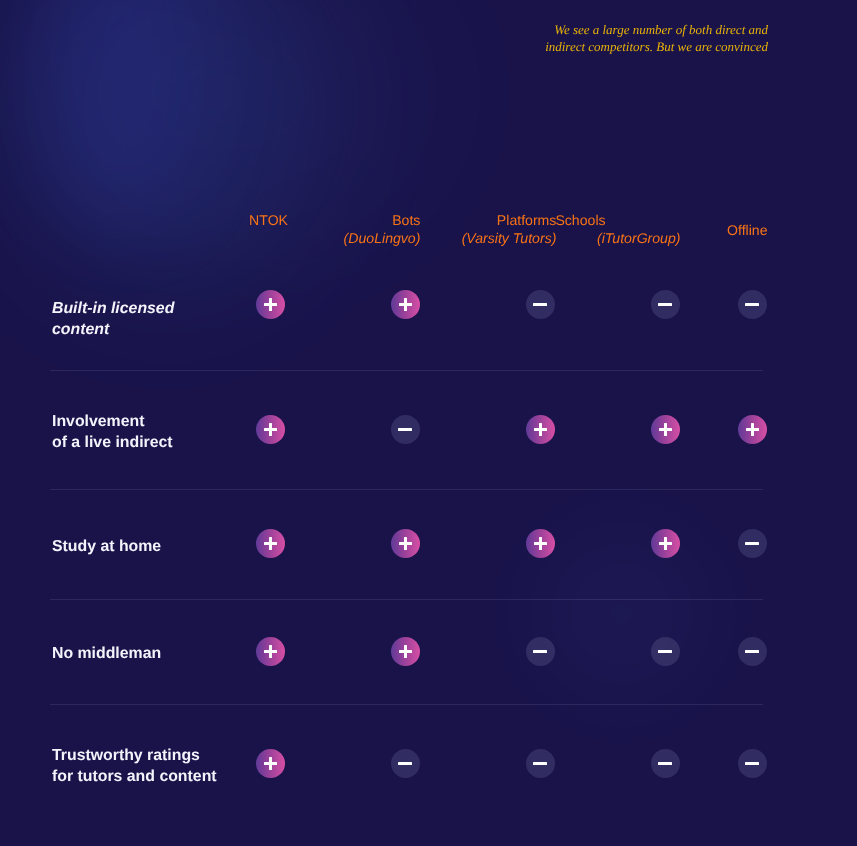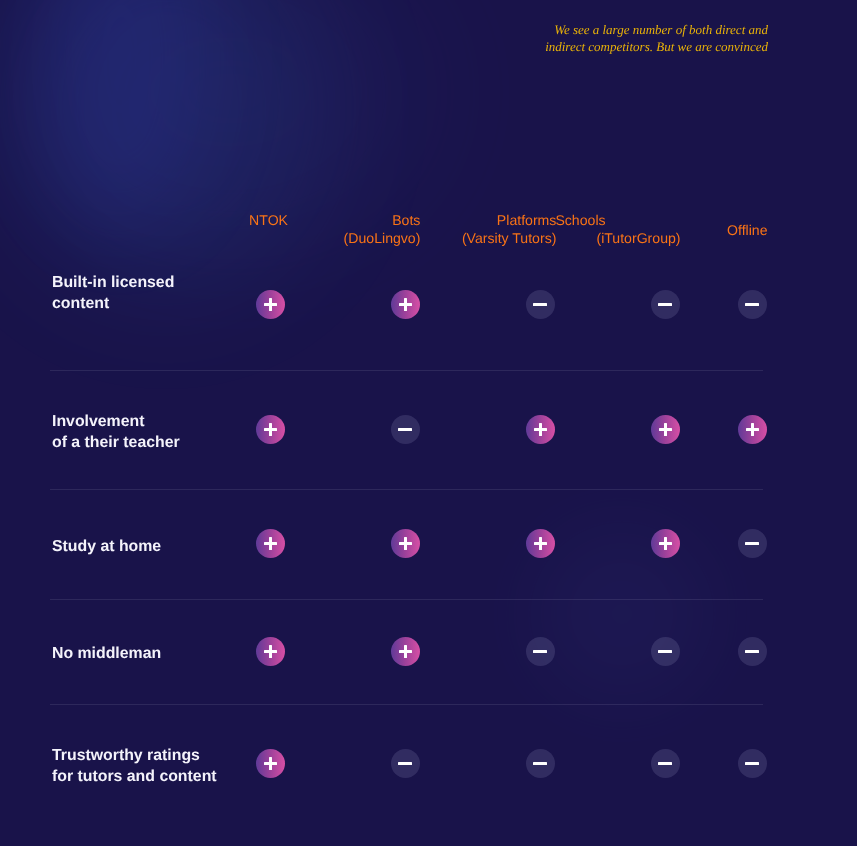--- a/index.html
+++ b/index.html
@@ -23,21 +23,21 @@
     font-family:"Liberation Serif", serif; font-style:italic;
     font-size:13px; line-height:17.4px; color:#eab308;
   }
 
   #table { position:absolute; left:0; top:0; width:857px; height:846px; }
 
   .col-header {
     position:absolute; width:200px; text-align:right; white-space:nowrap;
     color:#f97316; font-size:14.1px; line-height:17.6px;
   }
-  .col-header .sub { display:block; }
+  .col-header .sub { display:block;font-style:italic; }
 
   .row-label {
     position:absolute; left:52px;
     color:#f4f3fb; font-weight:bold; font-size:15.85px; line-height:21.1px;
   }
   .row-label span { display:block; }
 
   .mark { position:absolute; width:29px; height:29px; border-radius:50%; }
   .mark.plus  { background:linear-gradient(90deg, #603a98 0%, #9c419a 48%, #d74fa5 100%); }
   .mark.minus { background:rgba(217,220,255,0.13); }
@@ -94,21 +94,21 @@
         <span style="display: block;">Platforms</span>
         <span class="sub">(Varsity Tutors)</span>
       </div>
       <div class="col-header" style="left: 480.5px; top: 212.4px;">
         <span style="display: block; text-align: center;">Schools</span>
         <span class="sub">(iTutorGroup)</span>
       </div>
       <div class="col-header" style="left: 567.5px; top: 212.4px;">
         <span style="display: block; margin-top: 10px;">Offline</span>
       </div>
-      <div class="row-label" style="top: 272px;">
+      <div class="row-label" style="top: 298px; font-style: italic;">
         <span>Built-in licensed</span>
         <span>content</span>
       </div>
       <div class="mark plus" style="left: 255.5px; top: 289.5px;">
         <b class="bar-h"></b>
         <b class="bar-v"></b>
       </div>
       <div class="mark plus" style="left: 390.5px; top: 289.5px;">
         <b class="bar-h"></b>
         <b class="bar-v"></b>
@@ -117,21 +117,21 @@
         <b class="bar-h"></b>
       </div>
       <div class="mark minus" style="left: 650.5px; top: 289.5px;">
         <b class="bar-h"></b>
       </div>
       <div class="mark minus" style="left: 737.5px; top: 289.5px;">
         <b class="bar-h"></b>
       </div>
       <div class="row-label" style="top: 410.7px;">
         <span>Involvement</span>
-        <span>of a their teacher</span>
+        <span>of a live indirect</span>
       </div>
       <div class="mark plus" style="left: 255.5px; top: 414.7px;">
         <b class="bar-h"></b>
         <b class="bar-v"></b>
       </div>
       <div class="mark minus" style="left: 390.5px; top: 414.7px;">
         <b class="bar-h"></b>
       </div>
       <div class="mark plus" style="left: 525.5px; top: 414.7px;">
         <b class="bar-h"></b>

